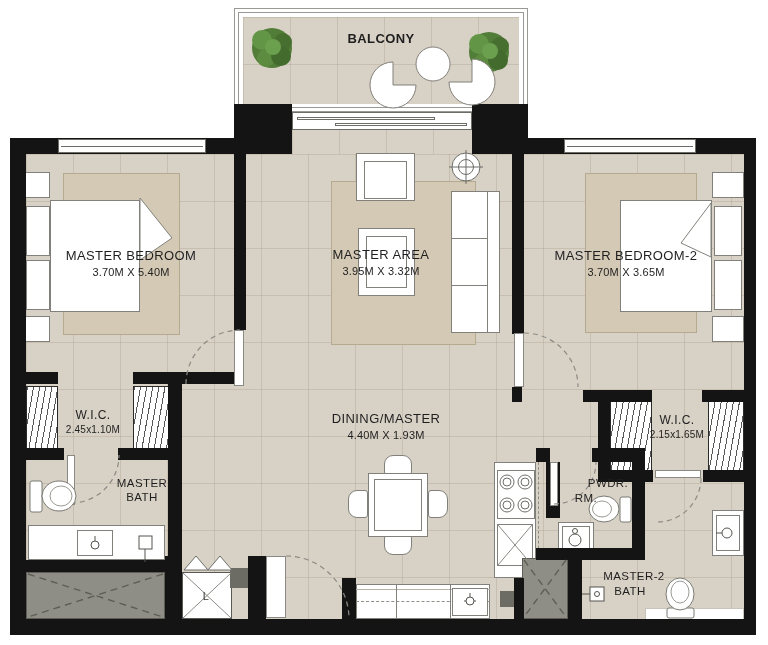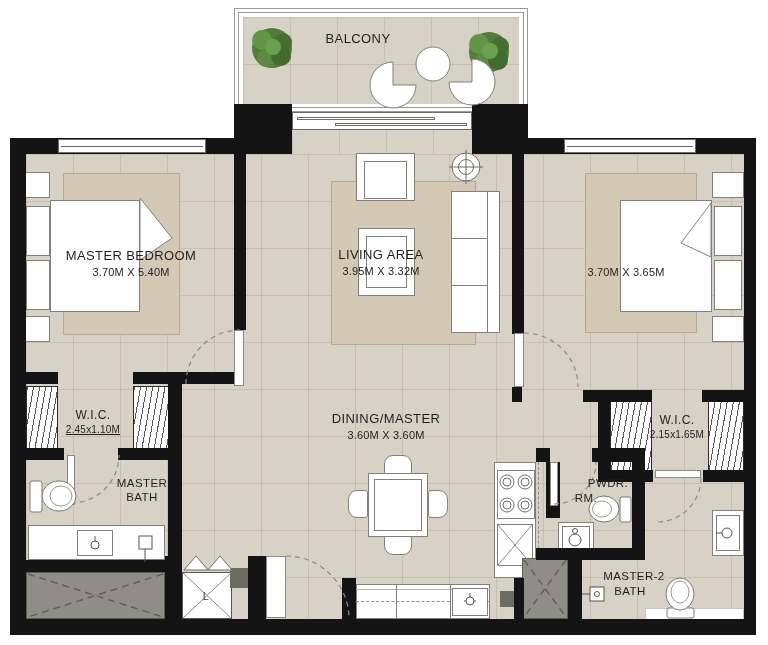--- a/index.html
+++ b/index.html
@@ -270,35 +270,36 @@
         <circle cx="597" cy="594" r="2.5"></circle>
     </g>
     <g fill="#fff" stroke="#55544f">
       <circle cx="470" cy="601" r="4"></circle>
         <line x1="470" y1="593" x2="470" y2="597"></line>
       <line x1="464" y1="601" x2="466" y2="601"></line>
         <line x1="474" y1="601" x2="476" y2="601"></line>
     </g>
   </svg>
 
-  <div class="lbl" style="left:358px;top:32px;">BALCONY</div>
+  <div class="lbl" style="left:381px;top:32px;font-weight:bold;">BALCONY</div>
 
   <div class="lbl" style="left:131px;top:249px;">MASTER BEDROOM</div>
   <div class="lbl dim" style="left:131px;top:266px;">3.70M X 5.40M</div>
 
-  <div class="lbl" style="left:381px;top:248px;">LIVING AREA</div>
+  <div class="lbl" style="left:381px;top:248px;">MASTER AREA</div>
   <div class="lbl dim" style="left:381px;top:265px;">3.95M X 3.32M</div>
 
+  <div class="lbl" style="left:626px;top:249px;">MASTER BEDROOM-2</div>
   <div class="lbl dim" style="left:626px;top:266px;">3.70M X 3.65M</div>
 
   <div class="lbl" style="left:386px;top:412px;">DINING/MASTER</div>
-  <div class="lbl dim" style="left:386px;top:429px;">3.60M X 3.60M</div>
+  <div class="lbl dim" style="left:386px;top:429px;">4.40M X 1.93M</div>
 
   <div class="lbl" style="left:93px;top:409px;font-size:12px;">W.I.C.</div>
-  <div class="lbl dim" style="left:93px;top:424px;font-size:10px;text-decoration:underline;">2.45x1.10M</div>
+  <div class="lbl dim" style="left:93px;top:424px;font-size:10px;">2.45x1.10M</div>
 
   <div class="lbl" style="left:677px;top:414px;font-size:12px;">W.I.C.</div>
   <div class="lbl dim" style="left:677px;top:429px;font-size:10px;">2.15x1.65M</div>
 
   <div class="lbl small" style="left:142px;top:477px;">MASTER</div>
   <div class="lbl small" style="left:142px;top:491px;">BATH</div>
 
   <div class="lbl small" style="left:608px;top:477px;">PWDR.</div>
   <div class="lbl small" style="left:586px;top:492px;">RM.</div>
 

